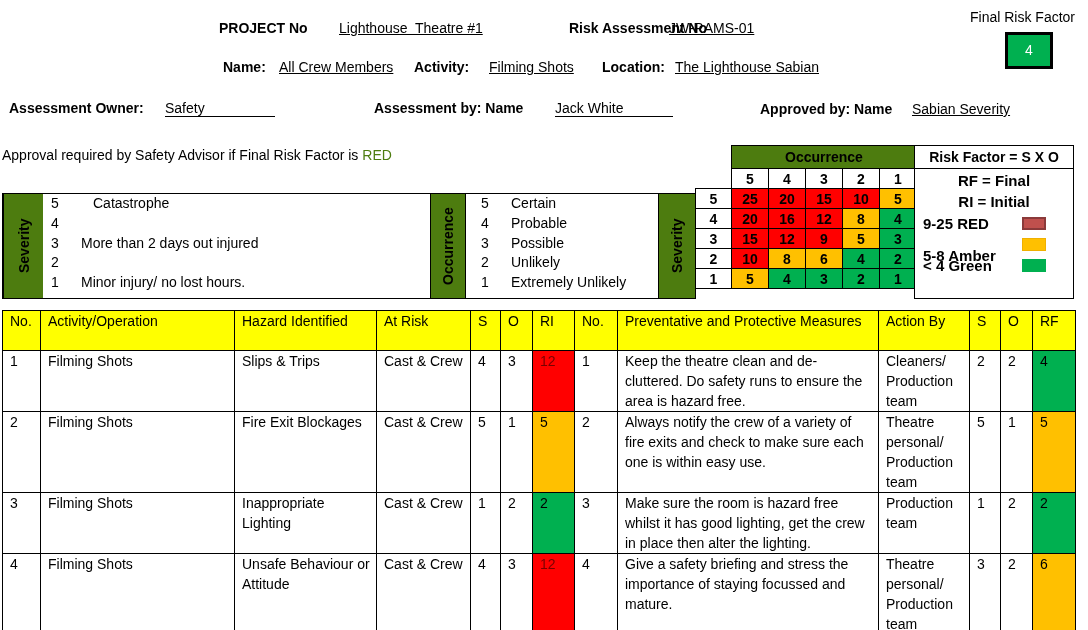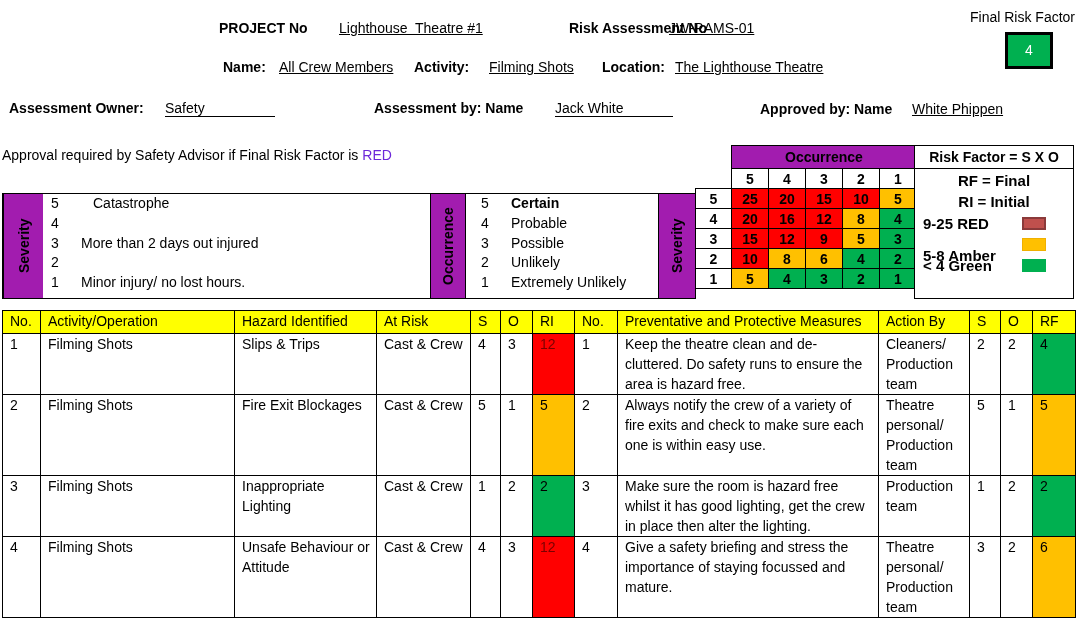--- a/index.html
+++ b/index.html
@@ -13,21 +13,21 @@
   .ul { text-decoration: underline; }
   .uline { border-bottom: 1px solid #000; display: inline-block; }
 
   .frf-box {
     position: absolute; left: 1005px; top: 32px; width: 48px; height: 37px;
     background: #00b050; border: 3px solid #000; color: #fff; text-align: center;
     line-height: 31px; font-size: 14px;
   }
 
   .legend-box { position: absolute; border: 1px solid #000; background: #fff; }
-  .yellow { background: #a21caf; }
+  .yellow { background: #4d7c0f; }
   .vlabel {
     position: absolute; writing-mode: vertical-rl; transform: rotate(180deg);
     font-weight: bold; font-size: 14px; text-align: center;
     display: flex; align-items: center; justify-content: center;
   }
   .legend-row { position: absolute; font-size: 14px; white-space: nowrap; }
 
   table.matrix { position: absolute; border-collapse: collapse; }
   table.matrix td {
     border: 1px solid #000; text-align: center; font-weight: bold; font-size: 14px;
@@ -39,70 +39,70 @@
 
   table.main {
     position: absolute; left: 2px; top: 310px; border-collapse: collapse;
     table-layout: fixed; width: 1073px;
   }
   table.main th, table.main td {
     border: 1px solid #000; vertical-align: top; text-align: left;
     font-size: 14px; line-height: 20px; padding: 0 4px 0 7px; font-weight: normal;
     white-space: normal;
   }
-  table.main th { background: #ffff00; height: 23px; }
+  table.main th { background: #ffff00; height: 40px; }
   table.main td.rf-red { background: #ff0000; color: #7a0000; }
   table.main td.rf-amber { background: #ffc000; }
   table.main td.rf-green { background: #00b050; }
 </style>
 </head>
 <body>
 
 <div class="abs b" style="left:219px; top:20px;">PROJECT No</div>
 <div class="abs ul" style="left:323px; top:20px; white-space:pre;margin-left:16px;">Lighthouse  Theatre #1</div>
 <div class="abs b" style="left:525px; top:20px;margin-left:44px;">Risk Assessment No</div>
 <div class="abs ul" style="left:669px; top:20px;">JW-RAMS-01</div>
 
 <div class="abs" style="left:970px; top:9px; font-size:14px;">Final Risk Factor</div>
 <div class="frf-box">4</div>
 
 <div class="abs b" style="left:223px; top:59px;">Name:</div>
 <div class="abs ul" style="left:279px; top:59px;">All Crew Members</div>
 <div class="abs b" style="left:414px; top:59px;">Activity:</div>
 <div class="abs ul" style="left:489px; top:59px;">Filming Shots</div>
 <div class="abs b" style="left:602px; top:59px;">Location:</div>
-<div class="abs ul" style="left:675px; top:59px;">The Lighthouse Theatre</div>
+<div class="abs ul" style="left:675px; top:59px;">The Lighthouse Sabian</div>
 
 <div class="abs b" style="left:9px; top:100px;">Assessment Owner:</div>
 <div class="abs uline" style="left:165px; top:100px; width:110px;">Safety</div>
 <div class="abs b" style="left:374px; top:100px;">Assessment  by: Name</div>
 <div class="abs uline" style="left:555px; top:100px; width:118px;">Jack White</div>
 <div class="abs b" style="left:760px; top:101px;">Approved by: Name</div>
-<div class="abs ul" style="left:912px; top:101px;">White Phippen</div>
+<div class="abs ul" style="left:912px; top:101px;">Sabian Severity</div>
 
 <div class="abs" style="left:2px; top:147px;">
-  <span>Approval required by Safety Advisor if Final Risk Factor is </span><span style="color:#6d28d9;">RED</span>
+  <span>Approval required by Safety Advisor if Final Risk Factor is </span><span style="color:#4d7c0f;">RED</span>
 </div>
 
 <div class="legend-box" style="left:2px; top:193px; width:429px; height:106px;">
   <div class="vlabel yellow" style="left:0; top:0; width:40px; height:104px; border-right:1px solid #000;">Severity</div>
   <div class="legend-row" style="left:48px; top:1px;"><span>5</span></div>
   <div class="legend-row" style="left:90px; top:1px;">Catastrophe</div>
   <div class="legend-row" style="left:48px; top:21px;"><span>4</span></div>
   <div class="legend-row" style="left:48px; top:41px;"><span>3</span></div>
   <div class="legend-row" style="left:78px; top:41px;">More than 2 days out injured</div>
   <div class="legend-row" style="left:48px; top:60px;"><span>2</span></div>
   <div class="legend-row" style="left:48px; top:80px;"><span>1</span></div>
   <div class="legend-row" style="left:78px; top:80px;text-align:right;">Minor injury/ no lost hours.</div>
 </div>
 
 <div class="legend-box" style="left:430px; top:193px; width:231px; height:106px; border-left:none;">
   <div class="vlabel yellow" style="left:0; top:0; width:36px; height:104px; border-right:1px solid #000; border-left:1px solid #000;">Occurrence</div>
   <div class="legend-row" style="left:51px; top:1px;"><span>5</span></div>
-  <div class="legend-row" style="left:81px; top:1px;font-weight:bold;">Certain</div>
+  <div class="legend-row" style="left:81px; top:1px;">Certain</div>
   <div class="legend-row" style="left:51px; top:21px;"><span>4</span></div>
   <div class="legend-row" style="left:81px; top:21px;">Probable</div>
   <div class="legend-row" style="left:51px; top:41px;"><span>3</span></div>
   <div class="legend-row" style="left:81px; top:41px;">Possible</div>
   <div class="legend-row" style="left:51px; top:60px;"><span>2</span></div>
   <div class="legend-row" style="left:81px; top:60px;">Unlikely</div>
   <div class="legend-row" style="left:51px; top:80px;"><span>1</span></div>
   <div class="legend-row" style="left:81px; top:80px;">Extremely Unlikely</div>
 </div>
 

